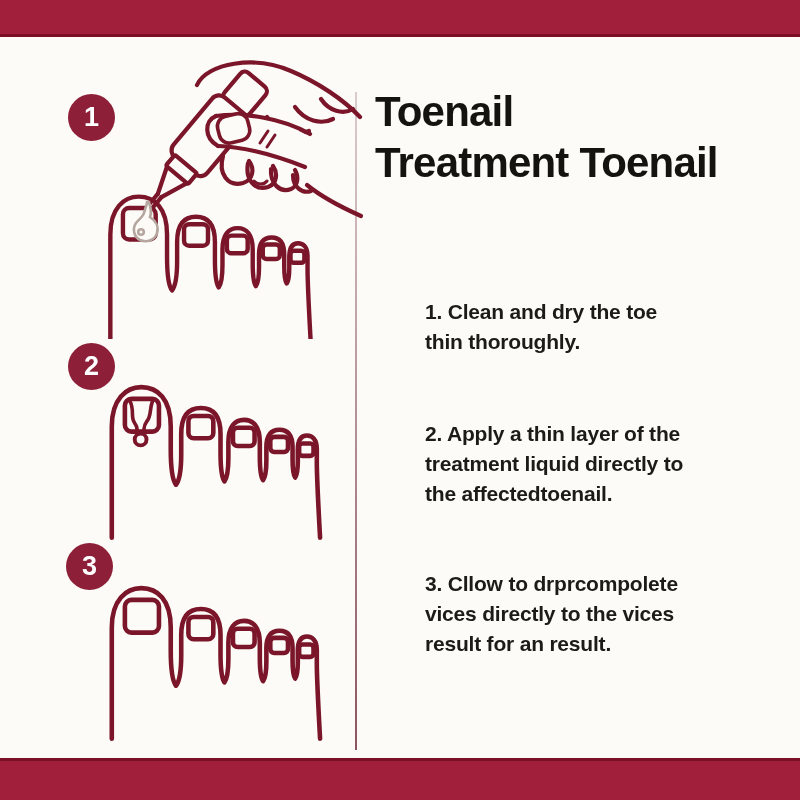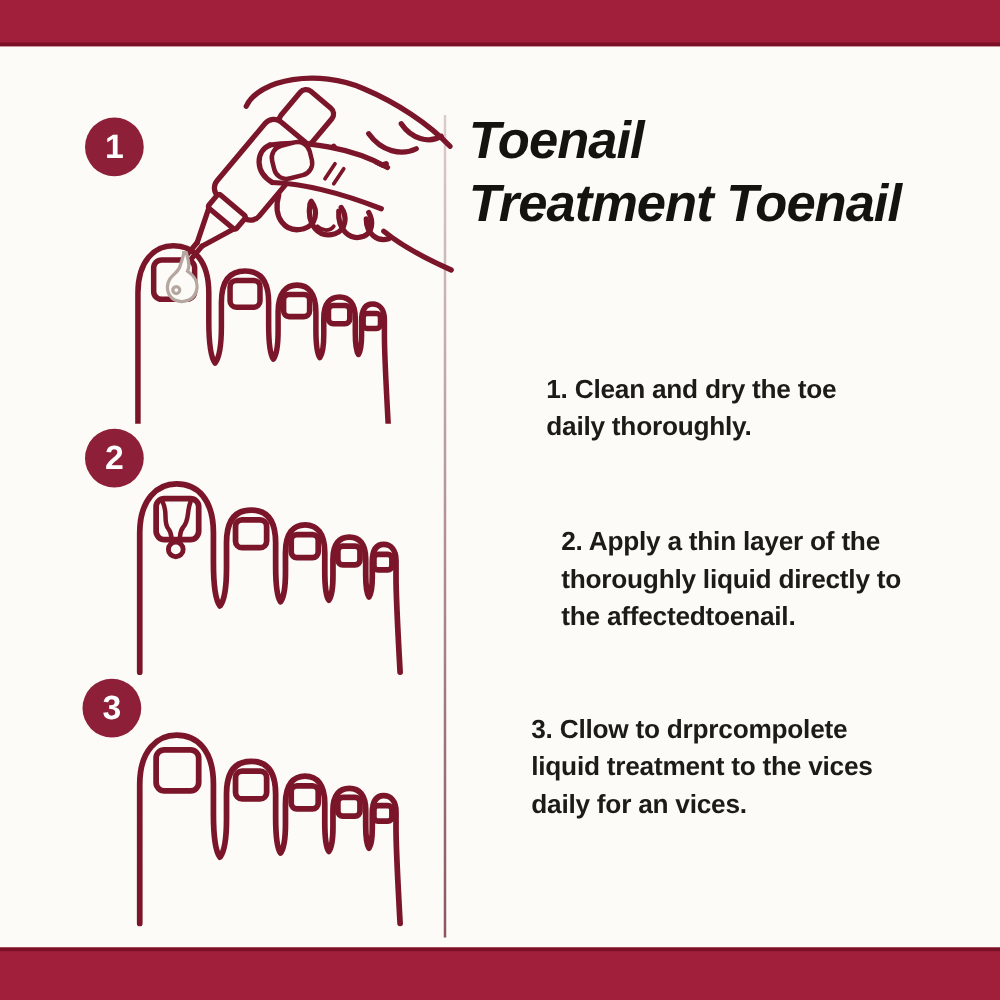--- a/index.html
+++ b/index.html
@@ -17,27 +17,27 @@
   .badge { position:absolute; width:47px; height:47px; border-radius:50%;
     background:var(--badge-bg,#8D2038); color:var(--badge-text,#fff);
     display:flex; align-items:center; justify-content:center;
     font-size:27px; font-weight:bold; }
   #badge1 { left:68px; top:94px; }
   #badge2 { left:68px; top:343px; }
   #badge3 { left:66px; top:543px; }
 
   .title { position:absolute; left:375px; top:86px; width:405px;
     font-size:42px; line-height:51px; font-weight:bold; letter-spacing:-0.8px;
-    color:var(--title,#141310);font-style:italic; }
+    color:var(--title,#141310); }
 
   .step-text { position:absolute; left:425px; width:335px;
     font-size:21px; line-height:30px; font-weight:bold; letter-spacing:-0.2px;
     color:var(--text-dark,#1C1B18); }
-  #step1 { top:297px;margin-left:12px; }
-  #step2 { top:419px;margin-left:24px; }
+  #step1 { top:297px; }
+  #step2 { top:419px; }
   #step3 { top:569px; }
 
   .illus { position:absolute; }
   #illus1 { left:55px; top:55px; }
   #illus2 { left:88px; top:372px; }
   #illus3 { left:88px; top:575px; }
 
   .la { stroke:var(--line-art,#7B1529); }
   .gray { stroke:var(--drop-gray,#B5A69F); }
 </style>
@@ -135,28 +135,28 @@
   <div id="badge2" class="badge">2</div>
   <div id="badge3" class="badge">3</div>
 
   <div class="title">
     <div>Toenail</div>
     <div>Treatment Toenail</div>
   </div>
 
   <div id="step1" class="step-text">
     <div>1. Clean and dry the toe</div>
-    <div>daily thoroughly.</div>
+    <div>thin thoroughly.</div>
   </div>
 
   <div id="step2" class="step-text">
     <div>2. Apply a thin layer of the</div>
-    <div>thoroughly liquid directly to</div>
+    <div>treatment liquid directly to</div>
     <div>the affectedtoenail.</div>
   </div>
 
   <div id="step3" class="step-text">
     <div>3. Cllow to drprcompolete</div>
-    <div>liquid treatment to the vices</div>
-    <div>daily for an vices.</div>
+    <div>vices directly to the vices</div>
+    <div>result for an result.</div>
   </div>
 
 </div>
 
 </body></html>

